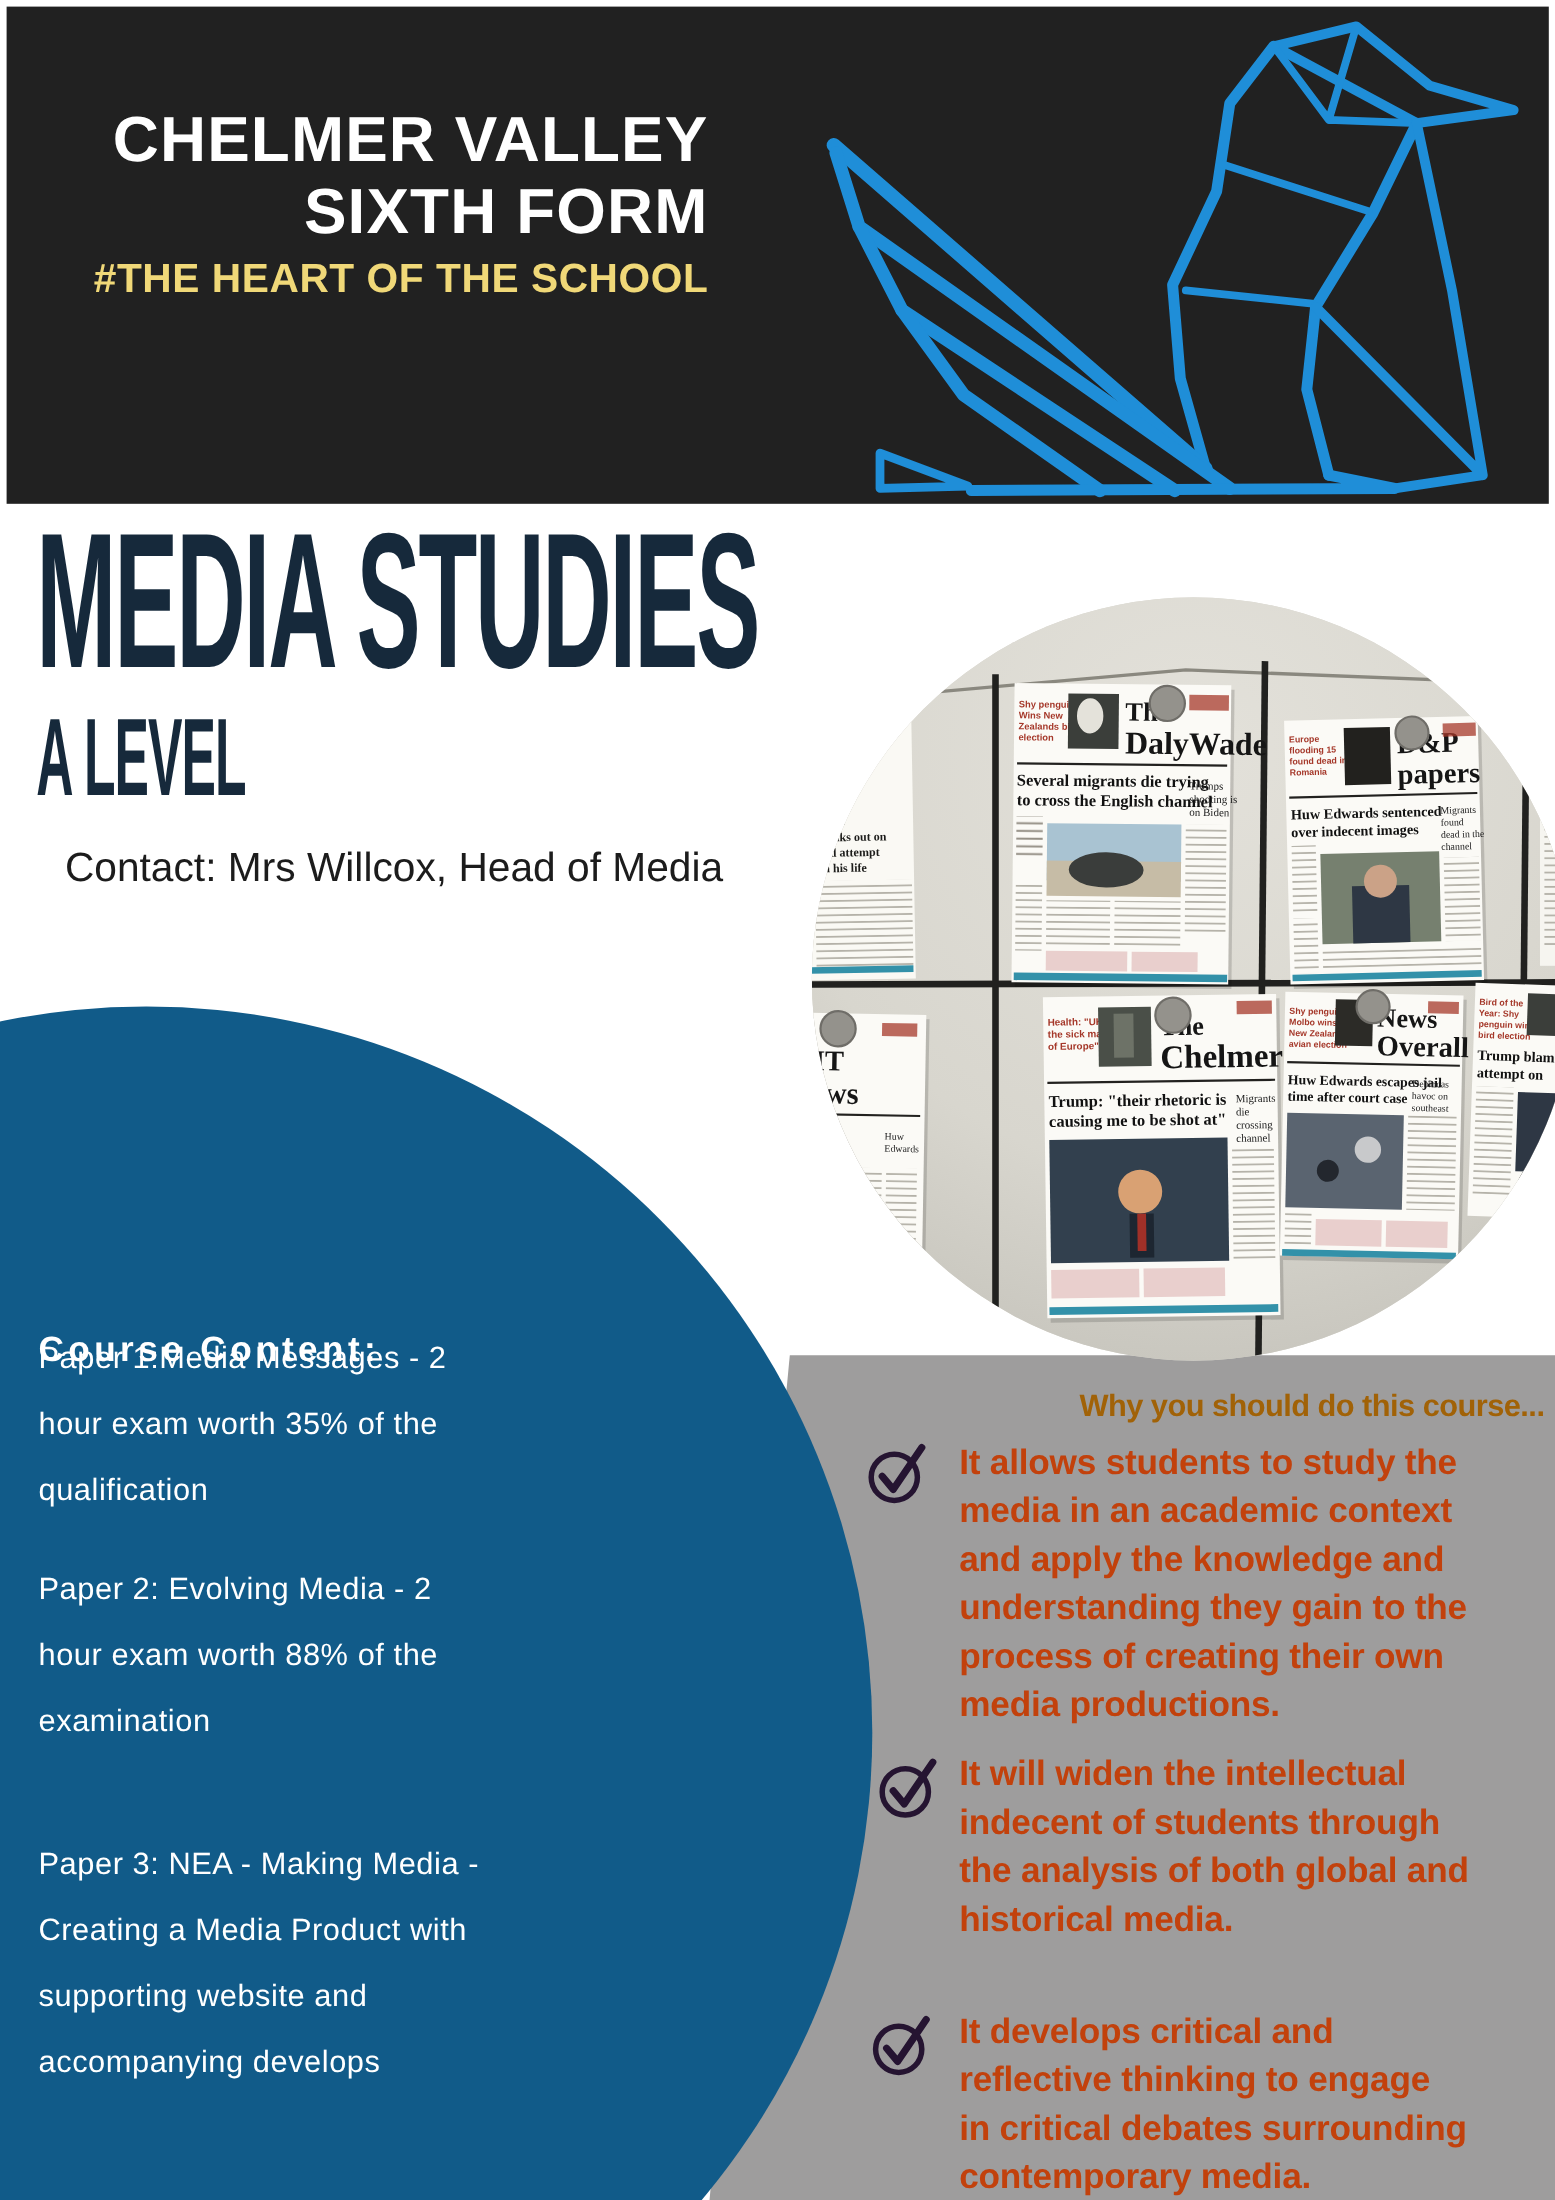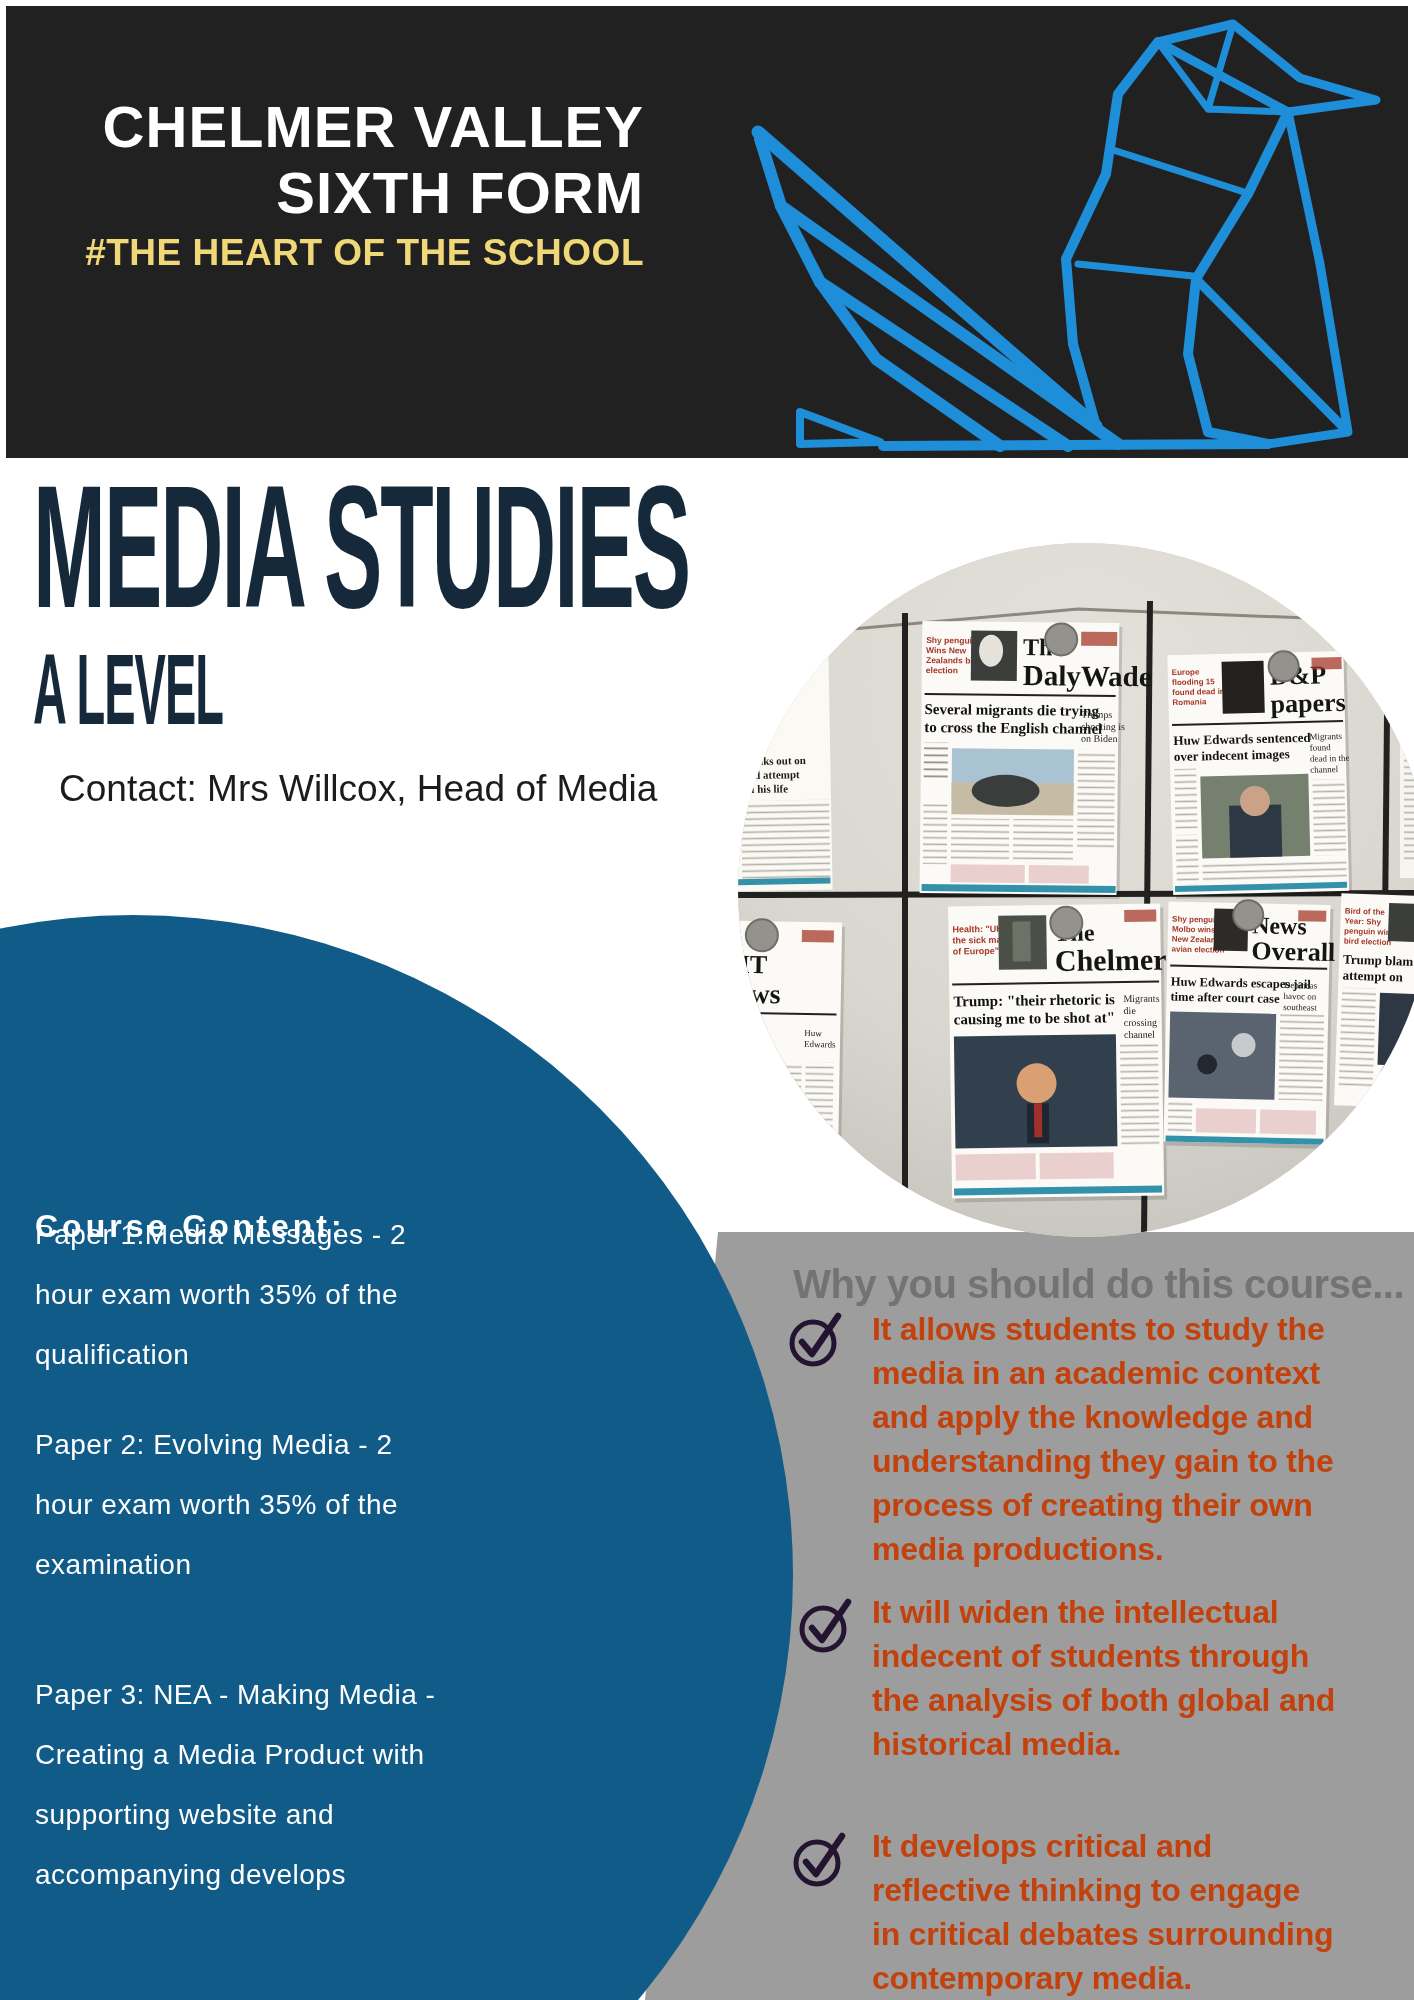--- a/index.html
+++ b/index.html
@@ -26,22 +26,22 @@
   #photo-wrap{position:absolute;left:738px;top:543px;width:694px;height:694px;border-radius:50%;
               overflow:hidden;z-index:2;background:#d8d6ce;}
   
   .course-text{position:absolute;left:35px;color:#ffffff;z-index:3;white-space:pre-line;}
   #course-heading{top:1208px;font-size:32px;font-weight:bold;letter-spacing:4px;text-align:right;}
   .course-para{font-size:28px;line-height:60px;letter-spacing:0.5px;font-weight:normal;width:620px;}
   #course-p1{top:1205px;}
   #course-p2{top:1415px;}
   #course-p3{top:1665px;}
   
-  #why-heading{position:absolute;right:10px;top:1262px;font-size:40px;font-weight:bold;
-               color:#737373;letter-spacing:-0.5px;z-index:3;}
+  #why-heading{position:absolute;right:10px;top:1262px;font-size:28px;font-weight:bold;
+               color:#a16207;letter-spacing:-0.5px;z-index:3;}
   .bullet-text{position:absolute;left:872px;width:540px;font-size:32px;line-height:44px;
                font-weight:bold;color:#c2410c;letter-spacing:-0.2px;z-index:3;white-space:pre-line;}
   #bullet-1{top:1307px;}
   #bullet-2{top:1590px;}
   #bullet-3{top:1824px;}
   .check{position:absolute;width:60px;height:60px;z-index:3;}
   #check-1{left:786px;top:1310px;}
   #check-2{left:796px;top:1596px;}
   #check-3{left:790px;top:1830px;}
 </style>
@@ -323,21 +323,21 @@
         <rect x="642" y="450" width="62" height="72" fill="#2e3744"></rect>
       </g>
     </svg>
   </div>
 
   <div id="course-heading" class="course-text">Course Content:</div>
   <div id="course-p1" class="course-text course-para">Paper 1:Media Messages - 2
 hour exam worth 35% of the
 qualification</div>
   <div id="course-p2" class="course-text course-para">Paper 2: Evolving Media - 2
-hour exam worth 35% of the
+hour exam worth 88% of the
 examination</div>
   <div id="course-p3" class="course-text course-para">Paper 3: NEA - Making Media -
 Creating a Media Product with
 supporting website and
 accompanying develops</div>
 
   <div id="why-heading">Why you should do this course...</div>
 
   <svg id="check-1" class="check" viewBox="0 0 60 60">
     <circle cx="27" cy="33" r="21" fill="none" stroke="#251431" stroke-width="5"></circle>

